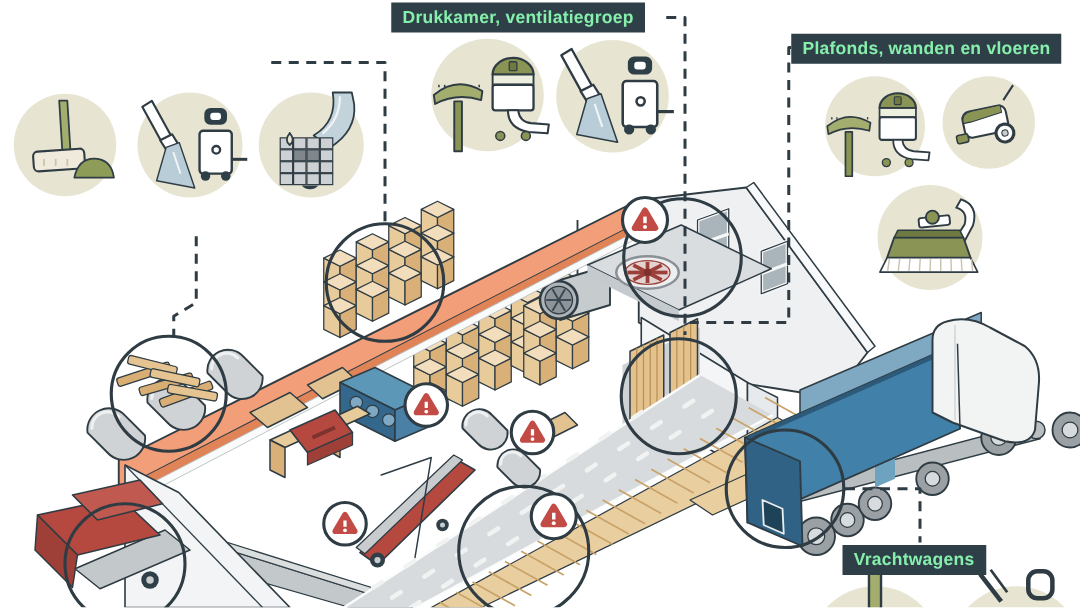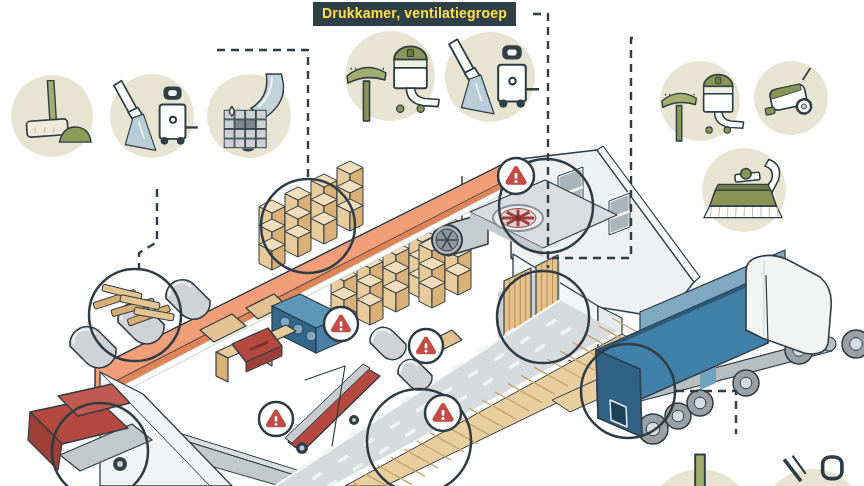--- a/index.html
+++ b/index.html
@@ -1,19 +1,19 @@
 <!DOCTYPE html>
 <html style="--label-bg: #2e3f47; --outline: #2f3c44; --warning-red: #c24b45; --roof-orange: #f19e79; --crate-tan: #e8cb9a; --truck-blue: #4180a8; --olive: #8a9455; --circle-cream: #e7e5d1; --spray-blue: #b9cdd9;"><head>
 <meta charset="utf-8">
 <style>
   html,body{margin:0;padding:0;background:#fff;}
   #stage{position:relative;width:864px;height:486px;overflow:hidden;background:#fff;
          font-family:"Liberation Sans",sans-serif;}
   #stage svg{position:absolute;left:0;top:0;}
-  .lbl{position:absolute;background:var(--label-bg,#2e3f47);color:#fde047;font-weight:bold;
+  .lbl{position:absolute;background:var(--label-bg,#2e3f47);color:#86efac;font-weight:bold;
        font-size:14px;line-height:17px;padding:3px 9px 4px;white-space:nowrap;
        letter-spacing:.2px;}
 </style>
 </head>
 <body>
 
 <div id="stage">
 <svg id="art" width="864" height="486" viewBox="0 0 864 486">
       <g>
         <polygon points="259,206.5 272,213 272,232 259,225.5" fill="#e8cb9a" stroke="#2f3c44" stroke-width="1" stroke-linejoin="round"></polygon>
@@ -574,13 +574,15 @@
         <circle cx="813" cy="522" r="53" fill="#e7e5d1" stroke="none" stroke-width="1"></circle>
         <g transform="translate(813,522) scale(1.2045454545454546)">
           <line x1="-24" y1="-52" x2="-10" y2="-34" stroke="#2f3c44" stroke-width="3"></line>
           <line x1="-17" y1="-55" x2="-6" y2="-40" stroke="#2f3c44" stroke-width="1.8"></line>
           <rect x="8" y="-54" width="16" height="18" rx="6" fill="none" stroke="#2f3c44" stroke-width="3"></rect>
         </g>
       </g>
     </svg>
 
 <div class="lbl" style="left:313px;top:2px">Drukkamer, ventilatiegroep</div>
+<div class="lbl" style="left:633px;top:27px">Plafonds, wanden en vloeren</div>
+<div class="lbl" style="left:674px;top:436px">Vrachtwagens</div>
 </div>
 
 </body></html>

